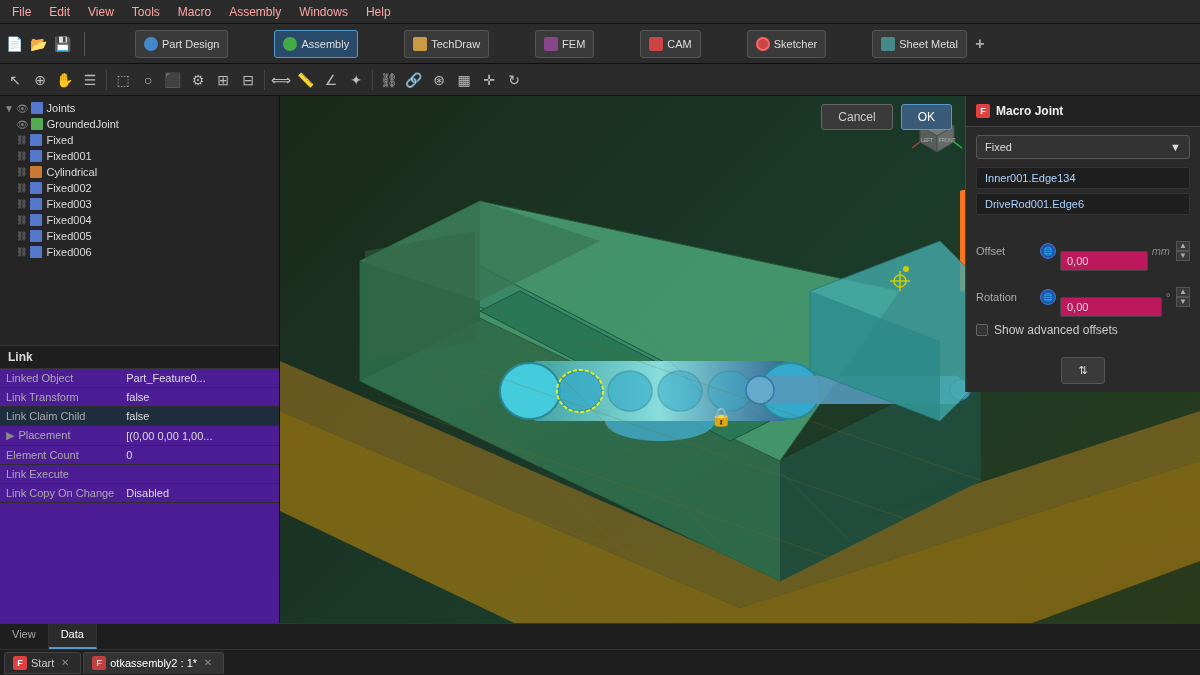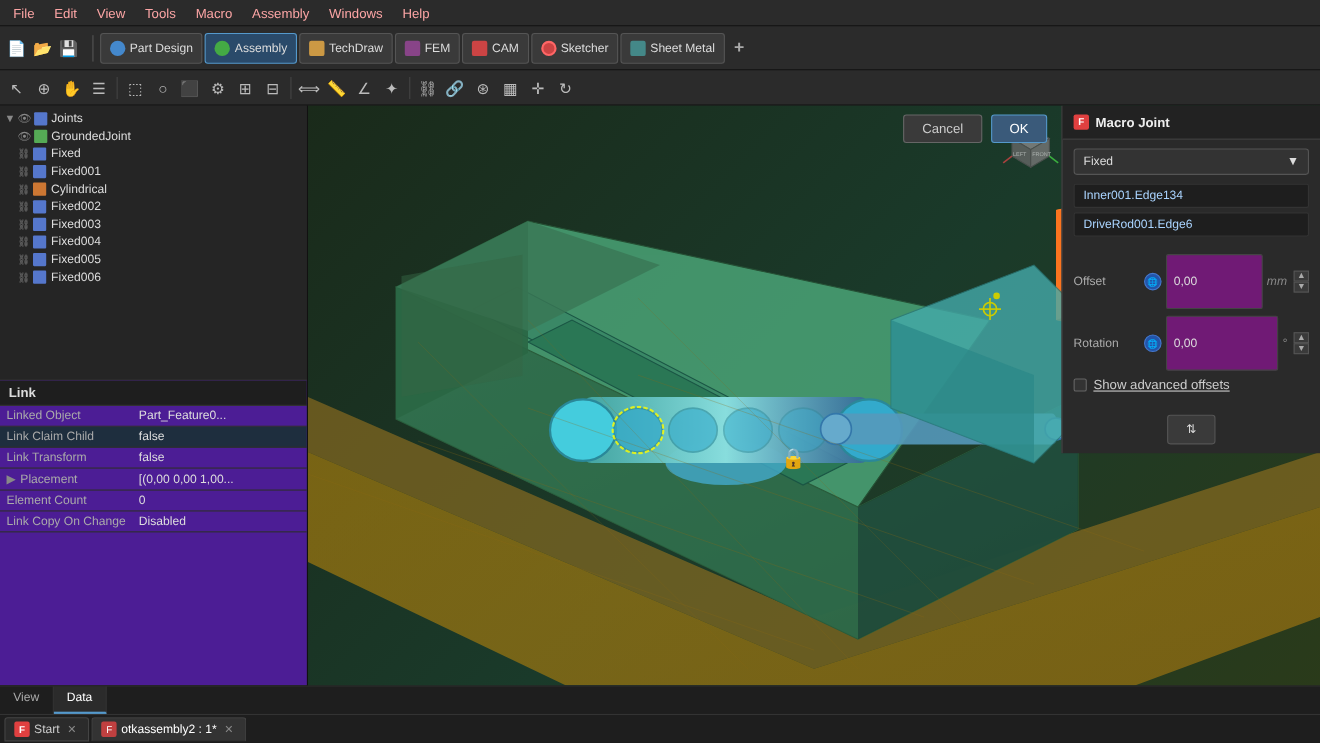--- a/index.html
+++ b/index.html
@@ -15,21 +15,21 @@
     }
 
     
     #toolbar {
       display: flex; align-items: center; background: #2b2b2b; height: 40px;
       border-bottom: 1px solid #111; padding: 2px 4px; gap: 2px; flex-wrap: wrap;
     }
     .wb-btn {
       display: flex; align-items: center; gap: 4px; padding: 3px 8px;
       background: #3a3a3a; border: 1px solid #555; border-radius: 3px;
-      color: #ddd; cursor: pointer; font-size: 11px; height: 28px;
+      color: #ddd; cursor: pointer; font-size: 11px; height: 28px; margin-left: 44px;
     }
     .wb-btn.active { background: #2a4a6a; border-color: #5599cc; }
 
     
     #toolbar2 {
       display: flex; align-items: center; background: #2b2b2b; height: 32px;
       border-bottom: 1px solid #111; padding: 2px 4px; gap: 3px;
     }
     .tb2-icon {
       width: 22px; height: 22px; display: flex; align-items: center; justify-content: center;
@@ -123,37 +123,37 @@
     }
     .cj-edge-item {
       background: #1e1e1e; border: 1px solid #333; border-radius: 2px;
       padding: 4px 8px; font-size: 11px; color: #aad4ff; margin-bottom: 4px;
     }
     .cj-row {
       display: flex; align-items: center; margin-bottom: 6px; gap: 4px;
     }
     .cj-label { color: #aaa; font-size: 11px; width: 60px; }
     .cj-input {
-      flex: 1; background: #701a75; border: 1px solid #444; color: #ddd;
-      padding: 18px 6px; font-size: 11px; border-radius: 2px;
+      flex: 1; background: #be185d; border: 1px solid #444; color: #ddd;
+      padding: 3px 6px; font-size: 11px; border-radius: 2px; margin-top: 20px;
     }
     .cj-unit { color: #888; font-size: 11px; font-style: italic; }
     .cj-spin { display: flex; flex-direction: column; margin-left: 2px; }
     .cj-spin-btn {
       width: 14px; height: 10px; background: #3a3a3a; border: 1px solid #555;
       display: flex; align-items: center; justify-content: center;
       cursor: pointer; font-size: 8px; color: #aaa; line-height: 1;
     }
     .cj-globe {
       width: 16px; height: 16px; border-radius: 50%; background: #2255aa;
       border: 1px solid #4477cc; display: inline-flex; align-items: center;
       justify-content: center; font-size: 8px; color: #88bbff;
     }
     .cj-checkbox-row {
-      display: flex; align-items: center; gap: 6px; margin-bottom: 8px; text-decoration: underline;
+      display: flex; align-items: center; gap: 6px; margin-bottom: 8px;
     }
     .cj-checkbox {
       width: 12px; height: 12px; background: #333; border: 1px solid #666;
       border-radius: 2px; display: inline-block;
     }
     .cj-btn-row {
       display: flex; justify-content: center; padding: 4px 10px 8px;
     }
     .cj-icon-btn {
       background: #3a3a3a; border: 1px solid #555; border-radius: 3px;
@@ -365,35 +365,39 @@
     </div>
 
     <div id="props">
       <div class="props-header">Link</div>
       <table class="props-table">
         <tbody>
             <tr>
           <td>Linked Object</td>
           <td>Part_Feature0...</td>
         </tr>
+        <tr>
+          <td>Link Transform</td>
+          <td>false</td>
+        </tr>
         <tr style="background:#1e2e3e;">
           <td>Link Claim Child</td>
           <td>false</td>
         </tr>
         <tr>
-          <td>Link Transform</td>
-          <td>false</td>
-        </tr>
-        <tr>
           <td><span class="props-arrow">▶</span>Placement</td>
           <td>[(0,00 0,00 1,00...</td>
         </tr>
         <tr>
           <td>Element Count</td>
           <td>0</td>
+        </tr>
+        <tr>
+          <td>Link Execute</td>
+          <td></td>
         </tr>
         <tr>
           <td>Link Copy On Change</td>
           <td>Disabled</td>
         </tr>
       </tbody>
         </table>
     </div>
   </div>
 

